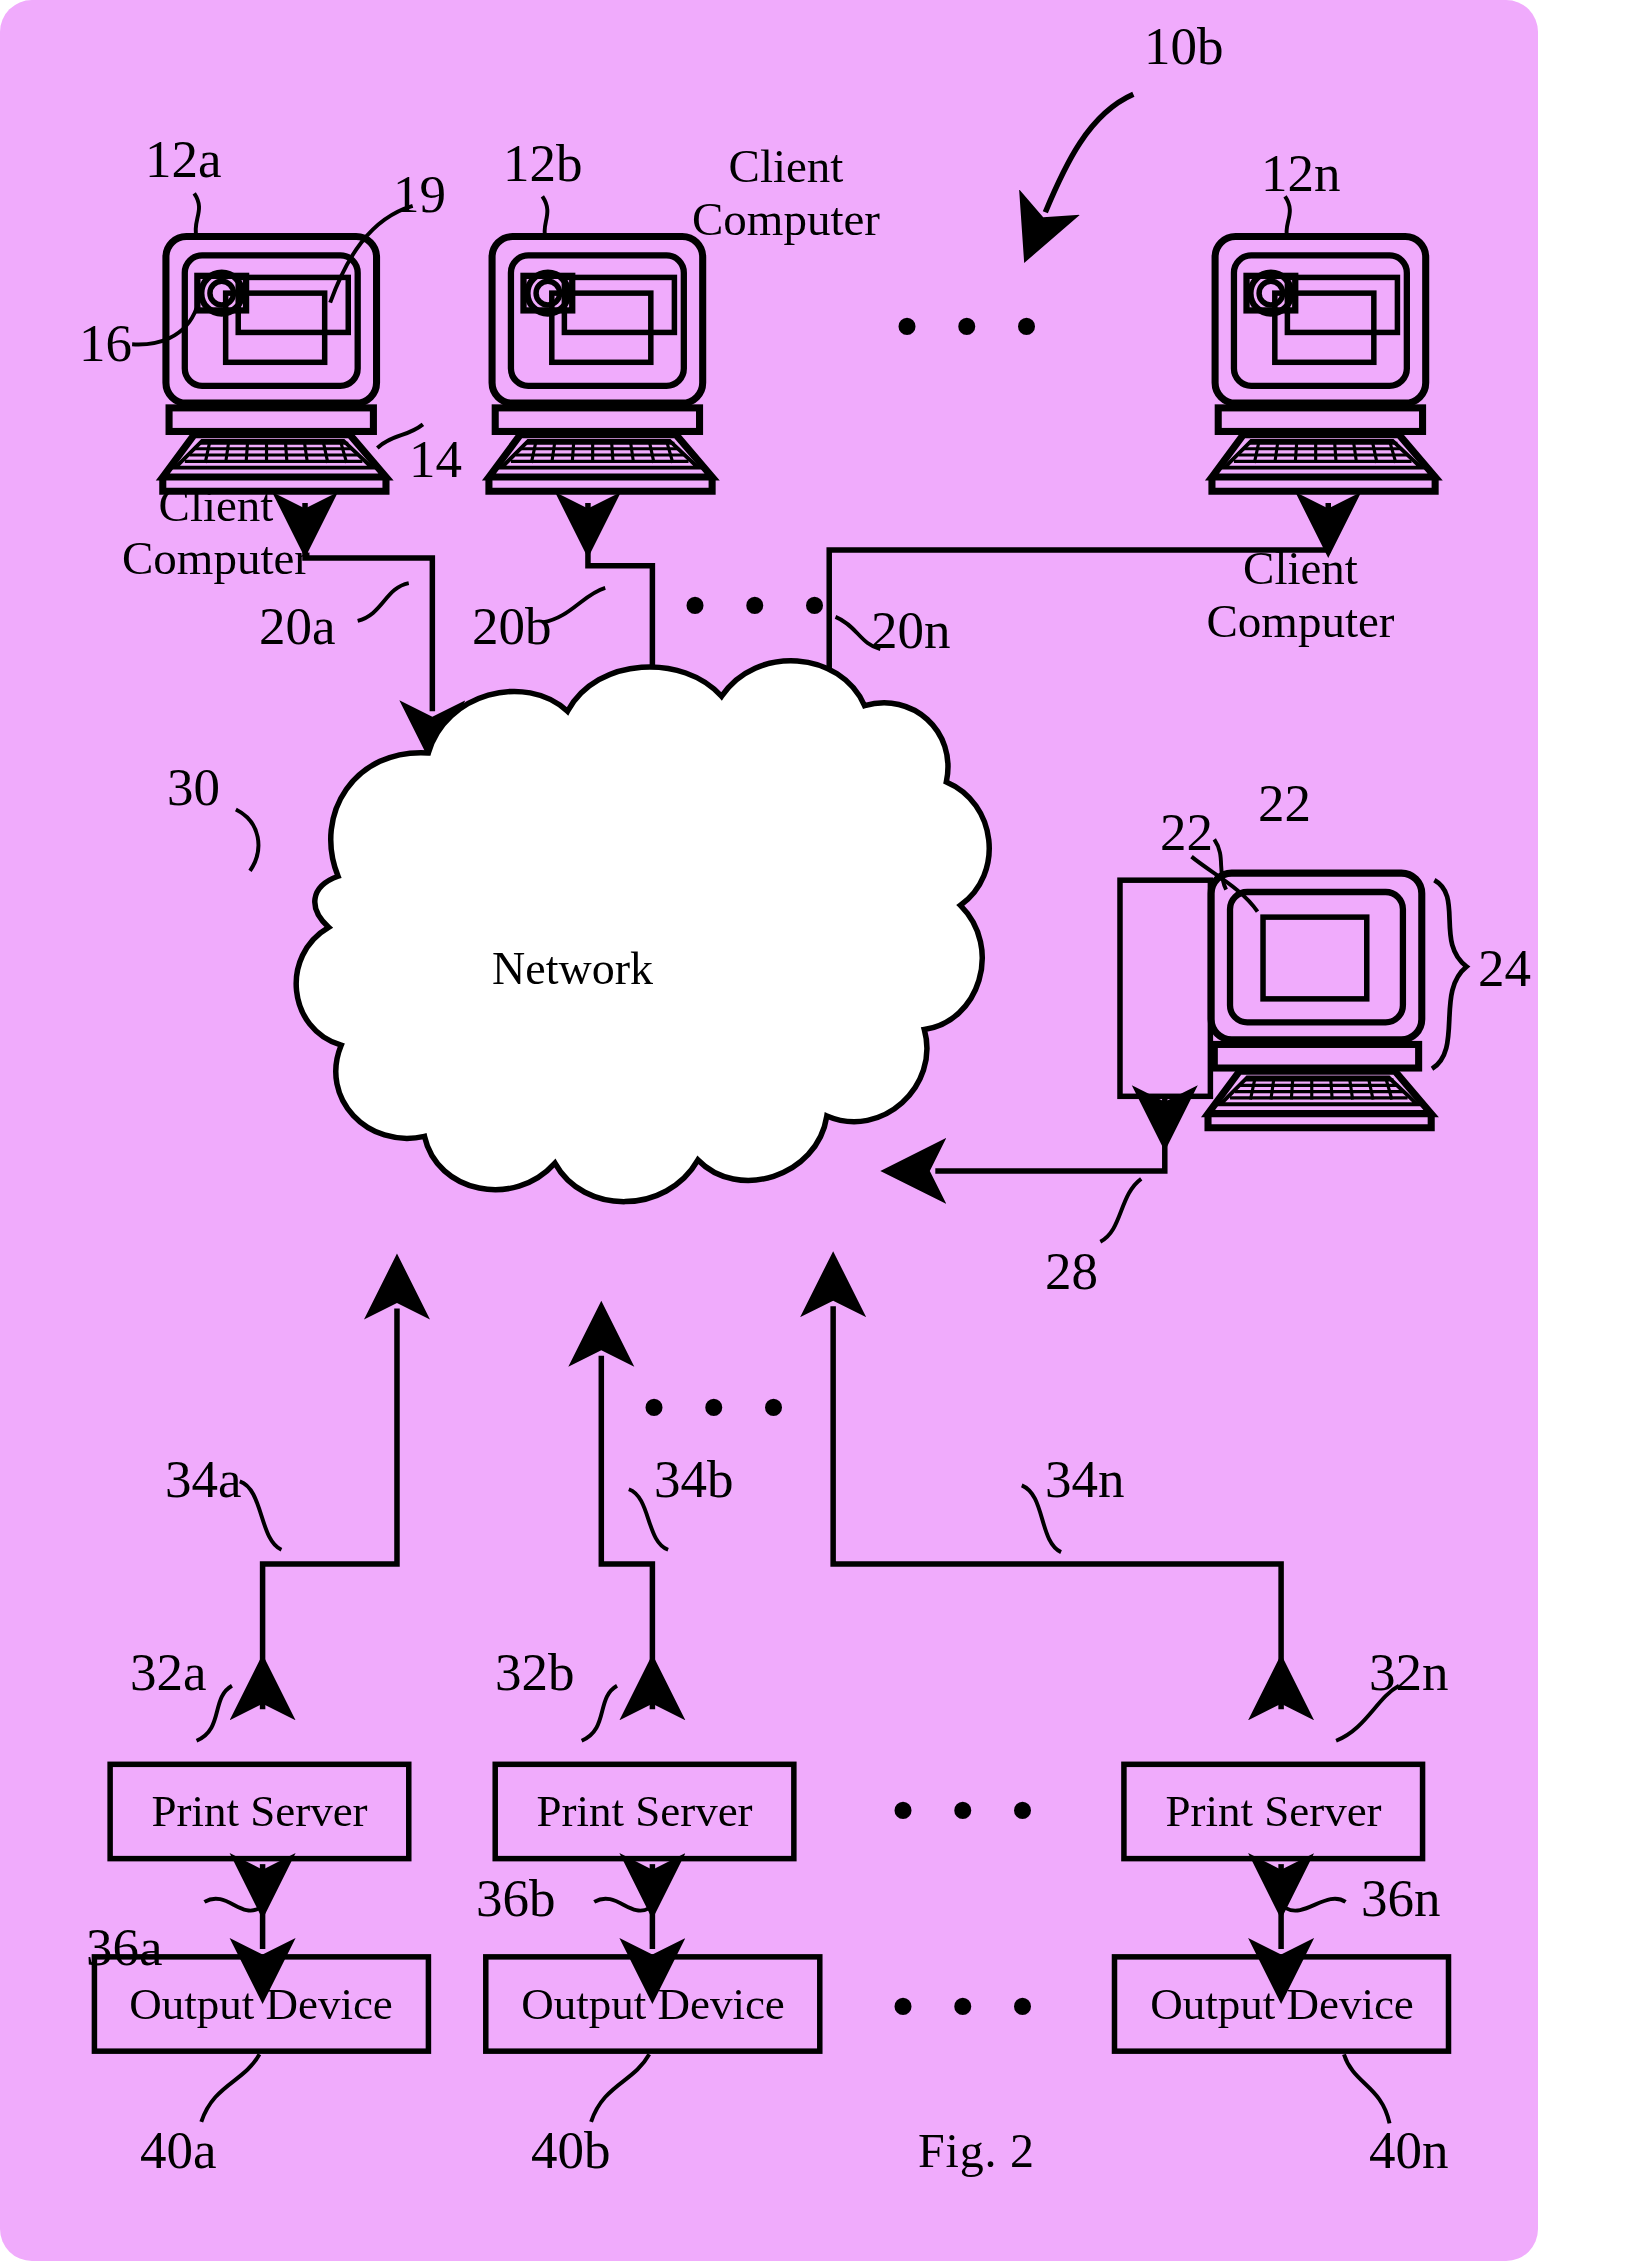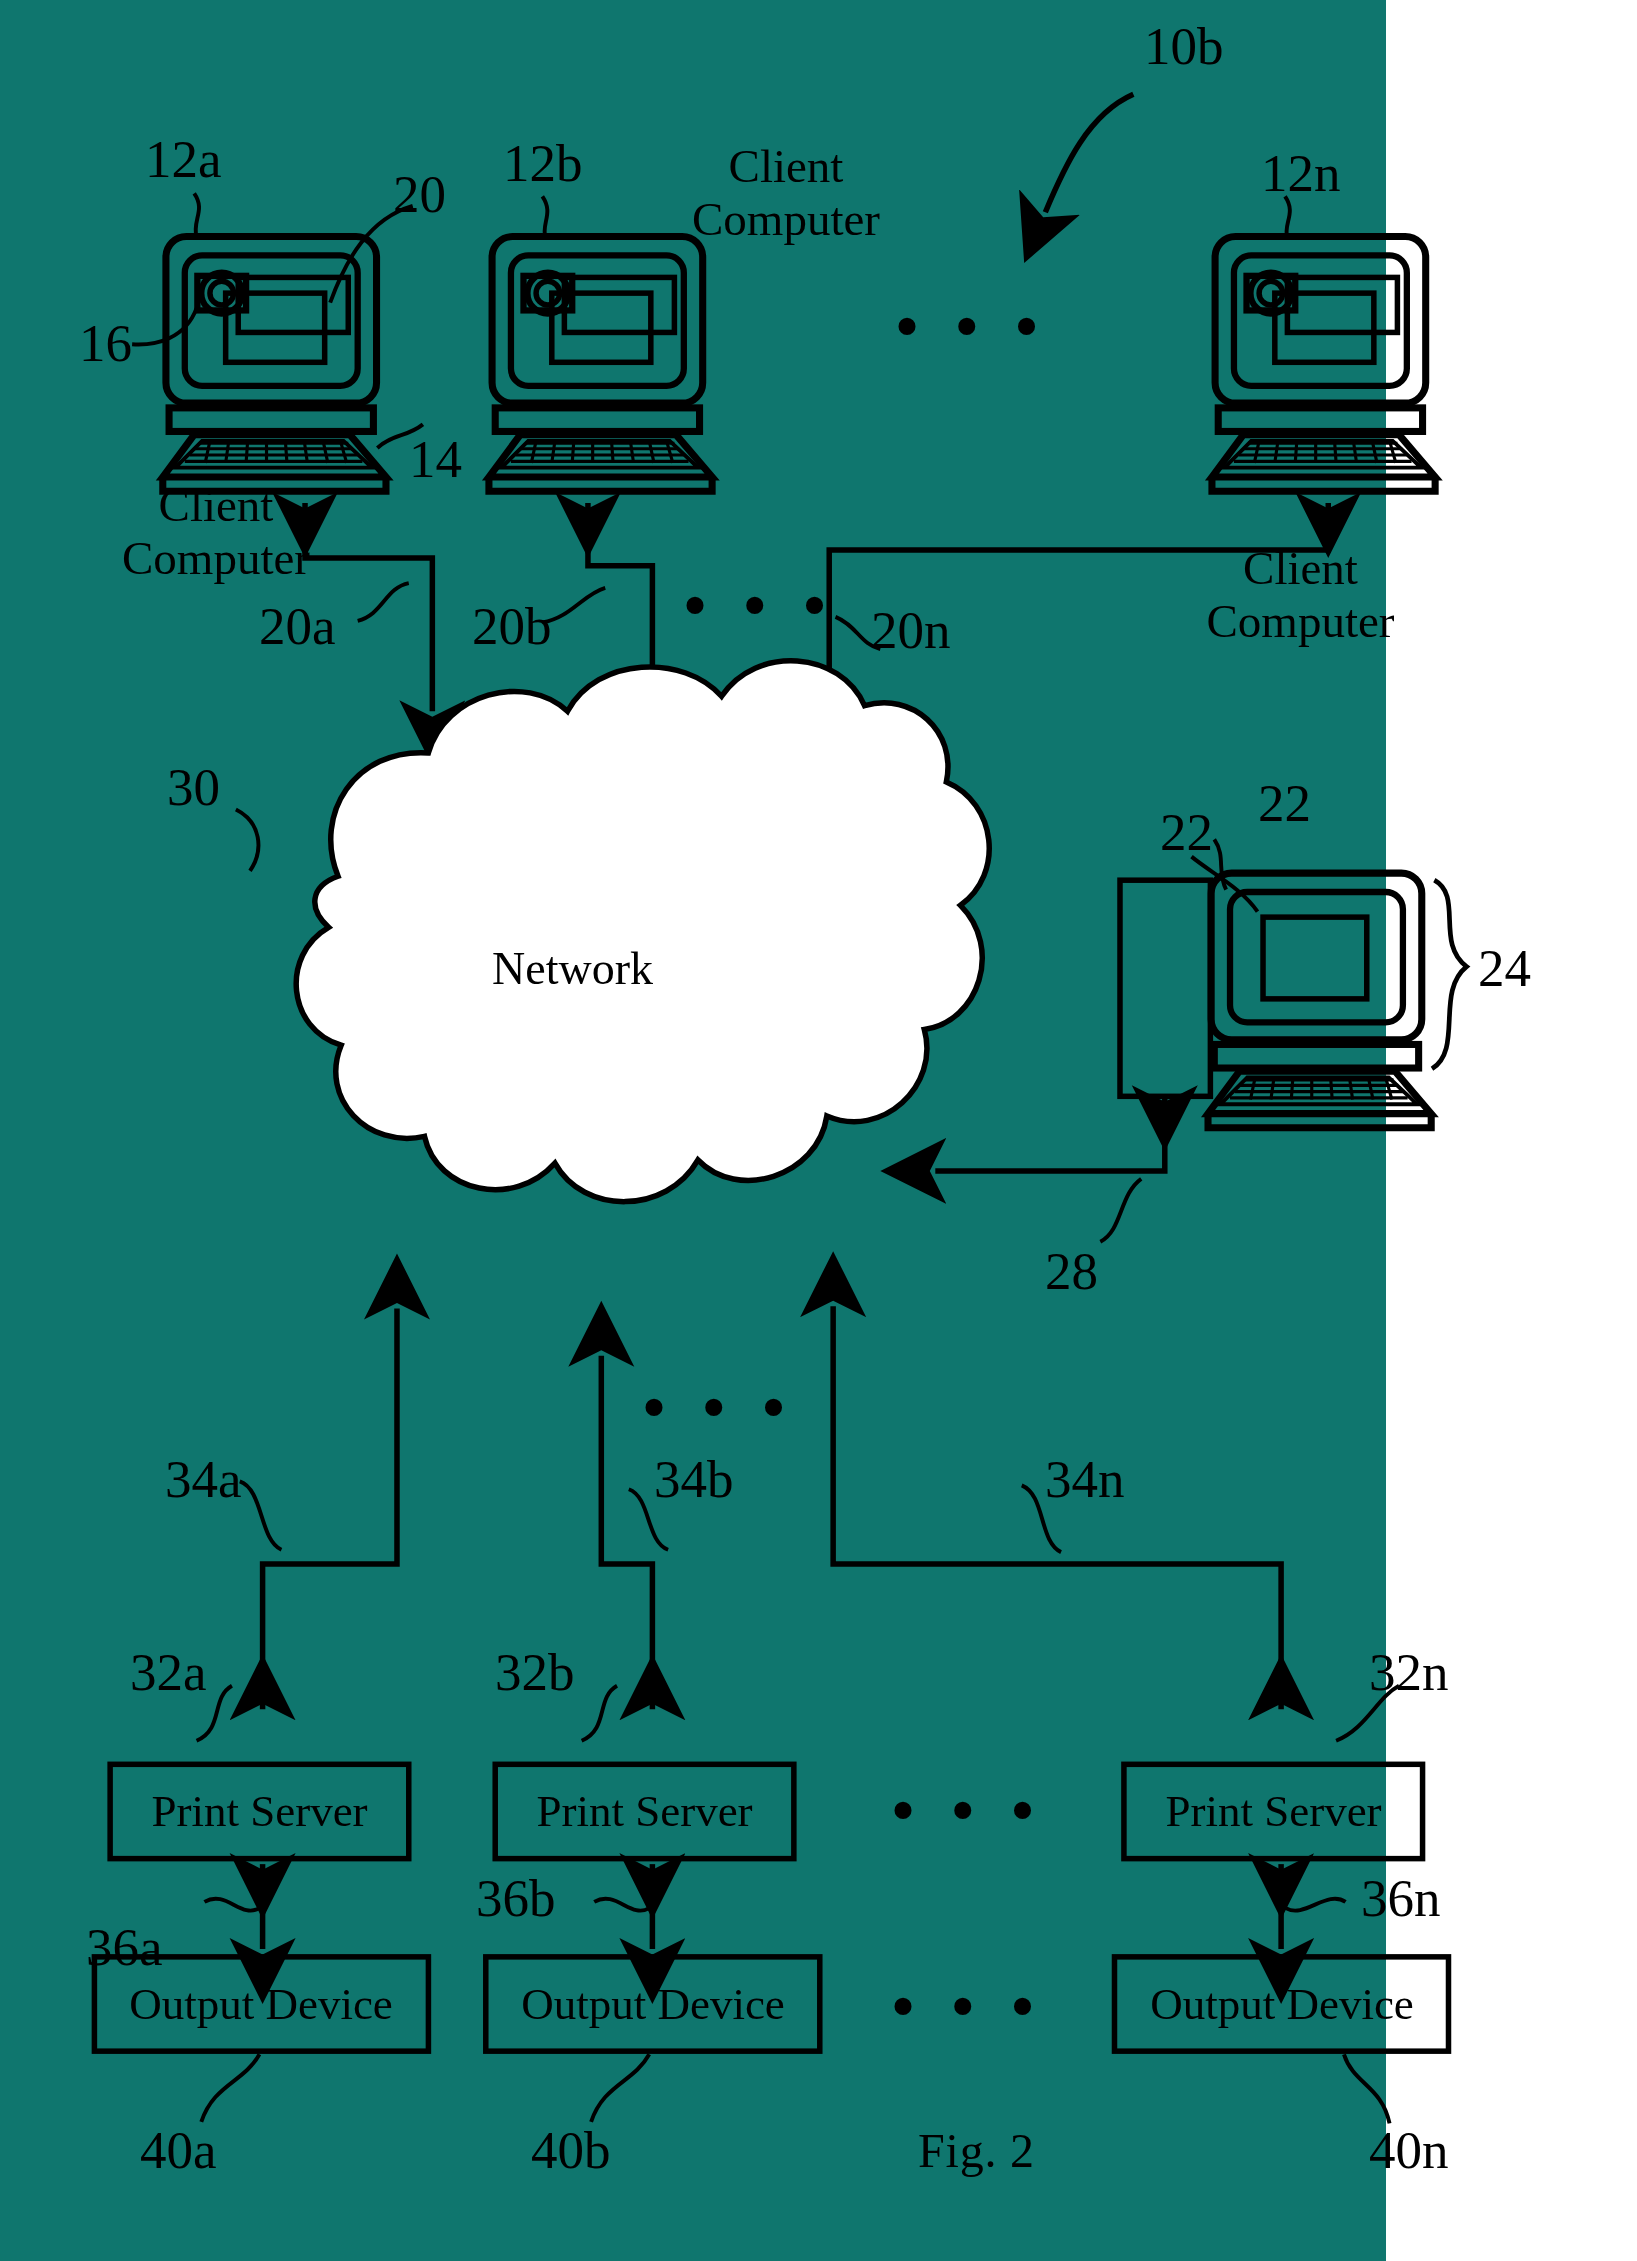--- a/index.html
+++ b/index.html
@@ -1,18 +1,18 @@
 <!DOCTYPE html>
 <html style="font-size:12.6px"><head>
 <meta charset="utf-8">
 <style>
   html,body{margin:0;padding:0;background:#ffffff;}
   body{width:1638px;height:2261px;overflow:hidden;
        font-family:"Liberation Serif","DejaVu Serif",serif;color:#000;}
-  #fig{position:relative;width:1386px;height:2261px;background:#0f766e;}
+  #fig{position:relative;width:1538px;height:2261px;background:#f0abfc;border-radius:32px;}
   svg{display:block;}
   .lbl{position:absolute;font-family:"Liberation Serif","DejaVu Serif",serif;
        color:#000;white-space:nowrap;line-height:1.12;}
   .ref{font-size:53px;}
   .cap{font-size:47px;text-align:center;}
   .netlbl{font-size:46px;}
   .boxlbl{font-size:45px;}
   .figlbl{font-size:48px;letter-spacing:0.8px;}
   .dots{font-size:63px;letter-spacing:11px;font-weight:bold;}
 </style>
@@ -153,21 +153,21 @@
     <rect x="1418" y="2490" width="425" height="120" fill="none" stroke="#000" stroke-width="7"></rect>
 
     <path d="M330,2614 C310,2650 272,2652 256,2700" fill="none" stroke="#000" stroke-width="5"></path>
     <path d="M826,2614 C806,2650 768,2652 752,2700" fill="none" stroke="#000" stroke-width="5"></path>
     <path d="M1710,2614 C1722,2652 1758,2654 1768,2702" fill="none" stroke="#000" stroke-width="5"></path>
   </svg>
 
   <div class="lbl ref" style="left:1144px;top:17.3px;">10b</div>
 
   <div class="lbl ref" style="left:145px;top:130px;">12a</div>
-  <div class="lbl ref" style="left:393px;top:165px;">20</div>
+  <div class="lbl ref" style="left:393px;top:165px;">19</div>
   <div class="lbl ref" style="left:79px;top:314px;">16</div>
   <div class="lbl ref" style="left:409px;top:430px;">14</div>
   <div class="lbl cap" style="left:102px;top:479px;width:228px;">
     <div>Client</div>
     <div>Computer</div>
   </div>
 
   <div class="lbl ref" style="left:503px;top:134px;">12b</div>
   <div class="lbl cap" style="left:672px;top:140px;width:228px;">
     <div>Client</div>

